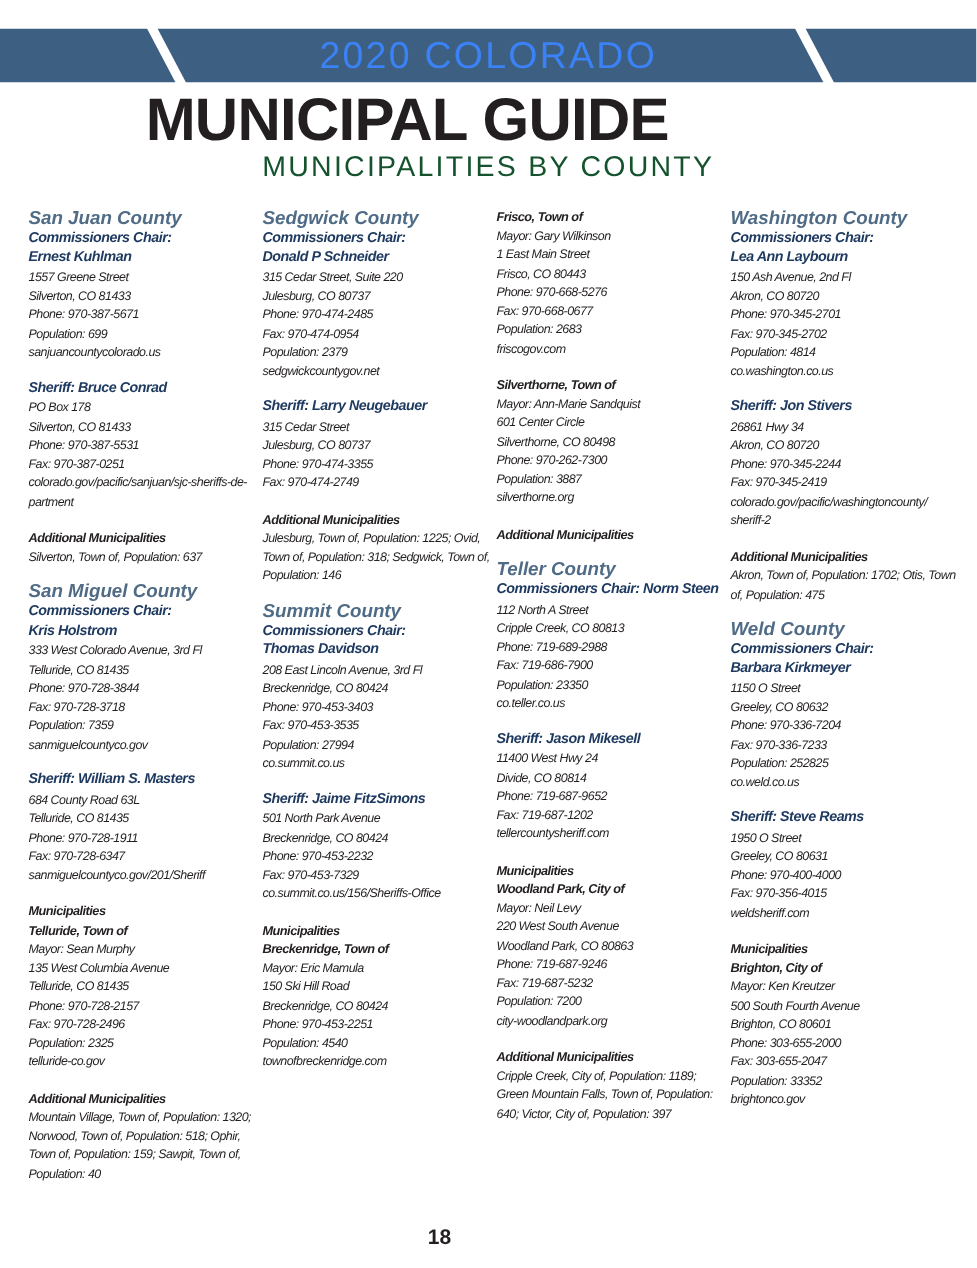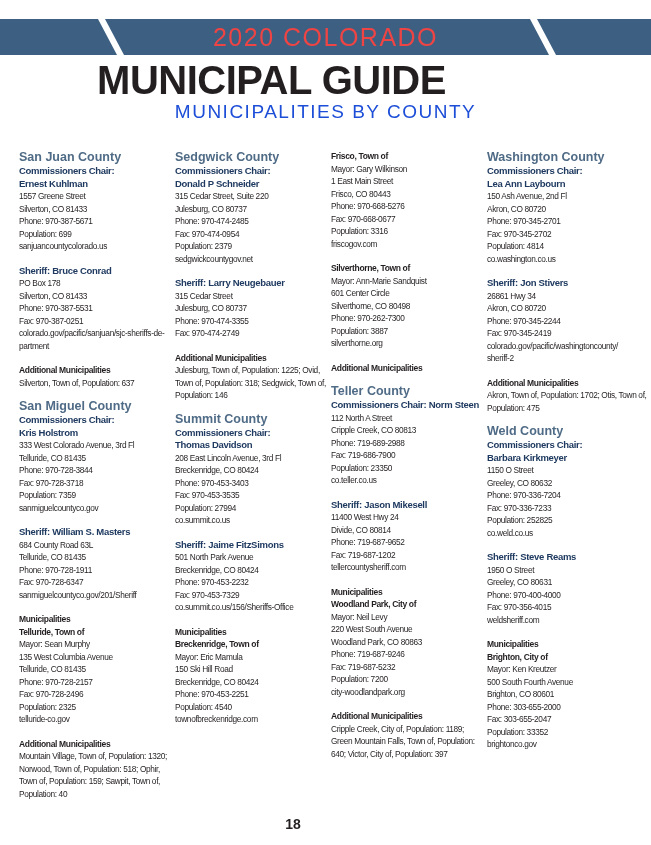--- a/index.html
+++ b/index.html
@@ -1,26 +1,26 @@
 <!DOCTYPE html>
 <html><head>
 <meta charset="utf-8">
 <style>
   html, body { margin: 0; padding: 0; background: #ffffff; }
   body { width: 651px; height: 845px; position: relative; overflow: hidden;
          font-family: "Liberation Sans", sans-serif; color: #231f20; }
   .banner { position: absolute; left: 0; top: 19px; width: 651px; height: 36px; }
   .banner svg { position: absolute; left: 0; top: 0; }
   .banner-title { position: absolute; left: 0; top: 0; width: 651px; height: 36px; line-height: 36px;
-    text-align: center; color: #ef4444; font-size: 25px; letter-spacing: 1.5px; font-weight: normal; }
+    text-align: center; color: #3b82f6; font-size: 25px; letter-spacing: 1.5px; font-weight: normal; }
   .main-title { position: absolute; left: 0; top: 57px; width: 543px; text-align: center;
     font-size: 40px; font-weight: bold; color: #231f20; letter-spacing: -0.5px; line-height: 46px; }
   .subtitle { position: absolute; left: 0; top: 101px; width: 651px; text-align: center;
-    font-size: 19px; color: #1d4ed8; letter-spacing: 1.5px; line-height: 22px; }
-  .col { position: absolute; top: 150px; width: 156px; }
+    font-size: 19px; color: #14532d; letter-spacing: 1.5px; line-height: 22px; }
+  .col { position: absolute; top: 138px; width: 156px; font-style: italic; }
   .col-1 { left: 19px; } .col-2 { left: 175px; } .col-3 { left: 331px; } .col-4 { left: 487px; width: 160px; }
   .county-name { font-size: 12.5px; font-weight: bold; color: #4f6b86; line-height: 15px; margin: 0; }
   .section-head { font-size: 9.5px; font-weight: bold; color: #1f3a60; line-height: 12.5px; letter-spacing: -0.3px; }
   .line { font-size: 8.3px; line-height: 12.5px; color: #231f20; letter-spacing: -0.35px;
     font-family: "Liberation Sans Narrow", "Liberation Sans", sans-serif; transform-origin: left; }
   .muni-head { font-size: 8.5px; font-weight: bold; line-height: 12.5px; color: #231f20; letter-spacing: -0.35px; }
   .gap { height: 12px; }
   .gap-sm { height: 10px; }
   .para { font-size: 8.3px; line-height: 12.5px; color: #231f20; letter-spacing: -0.35px; }
   .page-number { position: absolute; left: 0; top: 816px; width: 586px; text-align: center;
@@ -148,21 +148,21 @@
 </div>
 
 <div class="col col-3">
   <div>
     <div class="muni-head">Frisco, Town of</div>
     <div class="line">Mayor: Gary Wilkinson</div>
     <div class="line">1 East Main Street</div>
     <div class="line">Frisco, CO 80443</div>
     <div class="line">Phone: 970-668-5276</div>
     <div class="line">Fax: 970-668-0677</div>
-    <div class="line">Population: 3316</div>
+    <div class="line">Population: 2683</div>
     <div class="line">friscogov.com</div>
   </div>
   <div class="gap"></div>
   <div>
     <div class="muni-head">Silverthorne, Town of</div>
     <div class="line">Mayor: Ann-Marie Sandquist</div>
     <div class="line">601 Center Circle</div>
     <div class="line">Silverthorne, CO 80498</div>
     <div class="line">Phone: 970-262-7300</div>
     <div class="line">Population: 3887</div>

